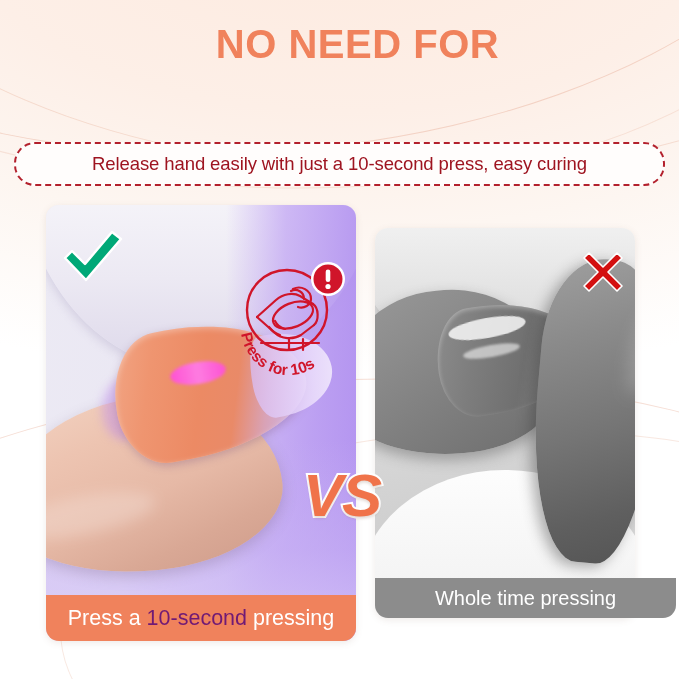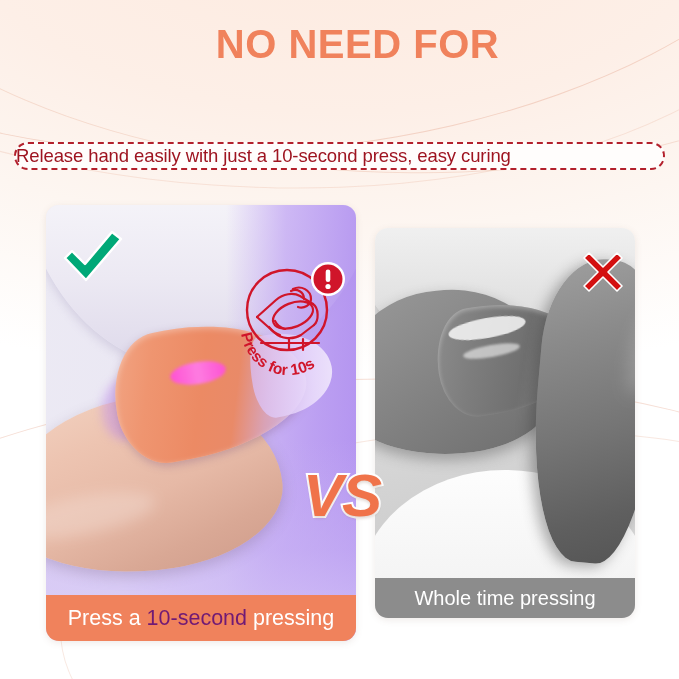--- a/index.html
+++ b/index.html
@@ -23,23 +23,23 @@
   .sw4{width:1250px;height:560px;left:-290px;top:380px;transform:rotate(-3deg);
        border-color:rgba(224,150,120,.30);}
   .sw5{width:980px;height:430px;left:60px;top:430px;transform:rotate(2deg);
        border-color:rgba(224,150,120,.22);}
 
   
   #headline{position:absolute;left:0;top:22px;width:679px;text-align:center;
     font-weight:bold;font-size:40px;line-height:44px;letter-spacing:.5px;
     color:#f0825c;}
   #headline .l{display:block;white-space:nowrap;padding-left:36px;}
-  #sub-pill{position:absolute;left:14px;top:142px;width:651px;height:28px;
+  #sub-pill{position:absolute;left:14px;top:142px;width:651px;height:44px;
     box-sizing:border-box;background:#fffdfc;border:2px dashed #b3202c;
-    border-radius:21px;display:flex;align-items:center;}
+    border-radius:21px;display:flex;align-items:center;justify-content:center;}
   #sub-pill span{font-size:18.5px;color:#9e1420;white-space:nowrap;letter-spacing:-.1px;}
 
   
   .panel{position:absolute;border-radius:13px;overflow:hidden;
     box-shadow:0 2px 7px rgba(120,90,80,.13);}
   #panel-good{left:46px;top:205px;width:310px;height:436px;}
   #panel-bad{left:375px;top:228px;width:260px;height:390px;}
 
   .photo{position:absolute;inset:0;}
 
@@ -117,21 +117,21 @@
 
   
   #stamp{position:absolute;left:231px;top:255px;width:118px;height:120px;}
 
   
   .footer{position:absolute;display:flex;align-items:center;justify-content:center;}
   #footer-good{left:46px;top:595px;width:310px;height:46px;
     background:#f0825c;border-radius:0 0 13px 13px;}
   #footer-good .t{font-size:21.5px;color:#ffffff;white-space:nowrap;}
   #footer-good .t .hl{color:#701a75;}
-  #footer-bad{left:375px;top:578px;width:260px;height:40px;
+  #footer-bad{left:375px;top:578px;width:301px;height:40px;
     background:#8c8c8c;border-radius:0 0 13px 13px;}
   #footer-bad .t{font-size:20px;color:#ffffff;white-space:nowrap;}
 
   
   #vs{position:absolute;left:303px;top:466px;font-style:italic;font-weight:bold;
     font-size:60px;line-height:60px;color:#f0734a;letter-spacing:-1px;
     -webkit-text-stroke:4px #ffffff;paint-order:stroke fill;
     text-shadow:0 2px 3px rgba(120,80,60,.22);text-align:right;}
 </style>
 </head>

